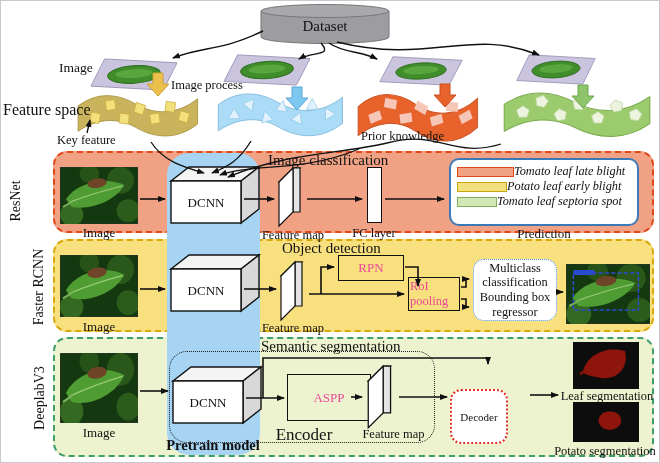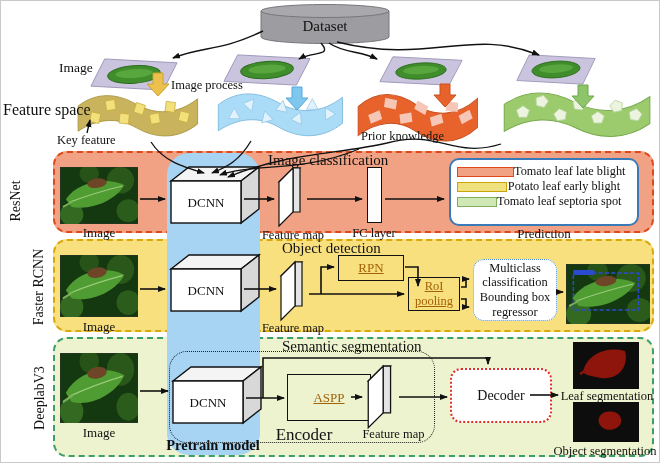--- a/index.html
+++ b/index.html
@@ -13,31 +13,31 @@
   .cap{position:absolute;font-size:13px;text-align:center;color:#111;}
   .title{position:absolute;font-size:15px;color:#111;white-space:nowrap;}
   .band{position:absolute;border-radius:14px;box-sizing:border-box;}
   .band.resnet{left:52px;top:150px;width:601px;height:82px;background:#f2a284;border:2.5px dashed #e04818;}
   .band.faster{left:52px;top:238px;width:601px;height:93px;background:#f9e07e;border:2.5px dashed #d8a70a;}
   .band.deeplab{left:52px;top:336px;width:601px;height:120px;background:#edf3cf;border:2.5px dashed #3d9e6b;}
   .blueband{position:absolute;left:166px;top:152px;width:93px;height:302px;background:#a6d4f2;border-radius:22px;}
   .vlabel{position:absolute;transform:rotate(-90deg);text-align:center;font-size:14px;color:#111;height:16px;line-height:16px;}
   .encoder-region{position:absolute;left:168px;top:350px;width:266px;height:92px;border:1.6px dotted #222;border-radius:18px;box-sizing:border-box;}
   .simplebox{position:absolute;box-sizing:border-box;border:1.5px solid #111;background:transparent;
-    display:flex;align-items:center;justify-content:center;text-align:center;font-size:13px;color:#a16207;text-decoration:underline;}
+    display:flex;align-items:center;justify-content:center;text-align:left;font-size:13px;color:#ec4899;}
   .fc-layer{position:absolute;left:366px;top:166px;width:15px;height:56px;background:#fdfdfd;border:1.5px solid #111;box-sizing:border-box;}
   .legend-box{position:absolute;left:448px;top:157px;width:190px;height:68px;background:#fff;
-    border:2px solid #3a7ab8;border-radius:10px;box-sizing:border-box;padding:4px 16px 2px 6px;}
+    border:2px solid #3a7ab8;border-radius:10px;box-sizing:border-box;padding:4px 16px 2px 6px;font-style:italic;}
   .legend-row{display:flex;align-items:center;height:15px;}
   .legend-swatch{height:10px;border:1px solid #888;box-sizing:border-box;flex:0 0 auto;}
   .legend-label{flex:1;text-align:center;font-size:12.3px;white-space:nowrap;}
   .round-white{position:absolute;background:#fff;box-sizing:border-box;border-radius:11px;
     display:flex;flex-direction:column;align-items:center;justify-content:center;text-align:center;color:#111;}
   .head-box{left:472px;top:258px;width:84px;height:62px;border:1.6px dotted #4a90d9;font-size:12.4px;line-height:1.18;}
-  .decoder-box{left:449px;top:367px;width:102px;height:55px;border:2px dotted #e03020;font-size:14px;}
+  .decoder-box{left:449px;top:388px;width:58px;height:55px;border:2px dotted #e03020;font-size:11px;}
   .pretrain{position:absolute;left:160px;top:436px;width:104px;text-align:center;font-weight:bold;font-size:14.5px;color:#111;}
   svg text{font-family:"Liberation Serif", serif;fill:#111;}
   .overlay{position:absolute;left:0;top:0;z-index:40;pointer-events:none;}
   .z10{z-index:10;} .z3{z-index:3;}
 </style>
 </head>
 <body>
 
 <svg width="0" height="0" style="position:absolute">
   <defs>
@@ -221,39 +221,39 @@
 </svg>
 
 <svg class="abs z10" style="left:59px;top:352px;" width="78" height="70" viewBox="0 0 80 60" preserveAspectRatio="none">
     <use href="#leafphoto"></use>
   </svg>
 <div class="cap" style="left:58px;top:424px;width:80px;">Image</div>
 <svg class="abs z10" style="left:170px;top:364px;" width="92" height="60" viewBox="0 0 92 60">
   <use href="#dcnnbox"></use>
     <text x="37" y="42" text-anchor="middle" font-size="13">DCNN</text>
 </svg>
-<div class="title" style="left:260px;top:337px;margin-left:21px;">Semantic segmentation</div>
+<div class="title" style="left:260px;top:337px;">Semantic segmentation</div>
 <div class="simplebox z10" style="left:286px;top:373px;width:84px;height:47px;">ASPP</div>
 <svg class="abs z10" style="left:364px;top:362px;" width="32" height="68" viewBox="0 0 28 64">
     <use href="#slab"></use>
   </svg>
 <div class="cap" style="left:350px;top:426px;width:85px;font-size:12.5px;">Feature map</div>
 <div class="cap" style="left:268px;top:424px;width:70px;font-size:17px;">Encoder</div>
 <div class="round-white decoder-box z10">Decoder</div>
 <svg class="abs z10" style="left:572px;top:341px;" width="66" height="47" viewBox="0 0 66 47">
   <rect width="66" height="47" fill="#0d0d0d"></rect>
   <path d="M10,30 C14,12 34,4 52,9 C56,24 46,38 28,36 C18,34 12,33 10,30 Z" fill="#8e150c"></path>
   <path d="M7,32 L15,27" stroke="#8e150c" stroke-width="2.5"></path>
 </svg>
 <div class="cap" style="left:554px;top:388px;width:104px;font-size:12.5px;">Leaf segmentation</div>
 <svg class="abs z10" style="left:572px;top:401px;" width="66" height="40" viewBox="0 0 66 40">
   <rect width="66" height="40" fill="#0d0d0d"></rect>
   <path d="M30,11 C41,7 49,12 48,20 C47,27 36,30 30,26 C24,22 24,15 30,11 Z" fill="#8e150c"></path>
 </svg>
-<div class="cap" style="left:548px;top:443px;width:112px;font-size:12.5px;">Object segmentation</div>
+<div class="cap" style="left:548px;top:443px;width:112px;font-size:12.5px;">Potato segmentation</div>
 <div class="pretrain">Pretrain model</div>
 
 <svg class="overlay" width="660" height="463" viewBox="0 0 660 463">
   <defs>
     <marker id="ah" markerWidth="9" markerHeight="8" refX="7" refY="3" orient="auto" markerUnits="userSpaceOnUse">
       <path d="M0,0 L8,3 L0,6 Z" fill="#111"></path>
     </marker>
   </defs>
 
   <g fill="none" stroke="#111" stroke-width="1.4">

